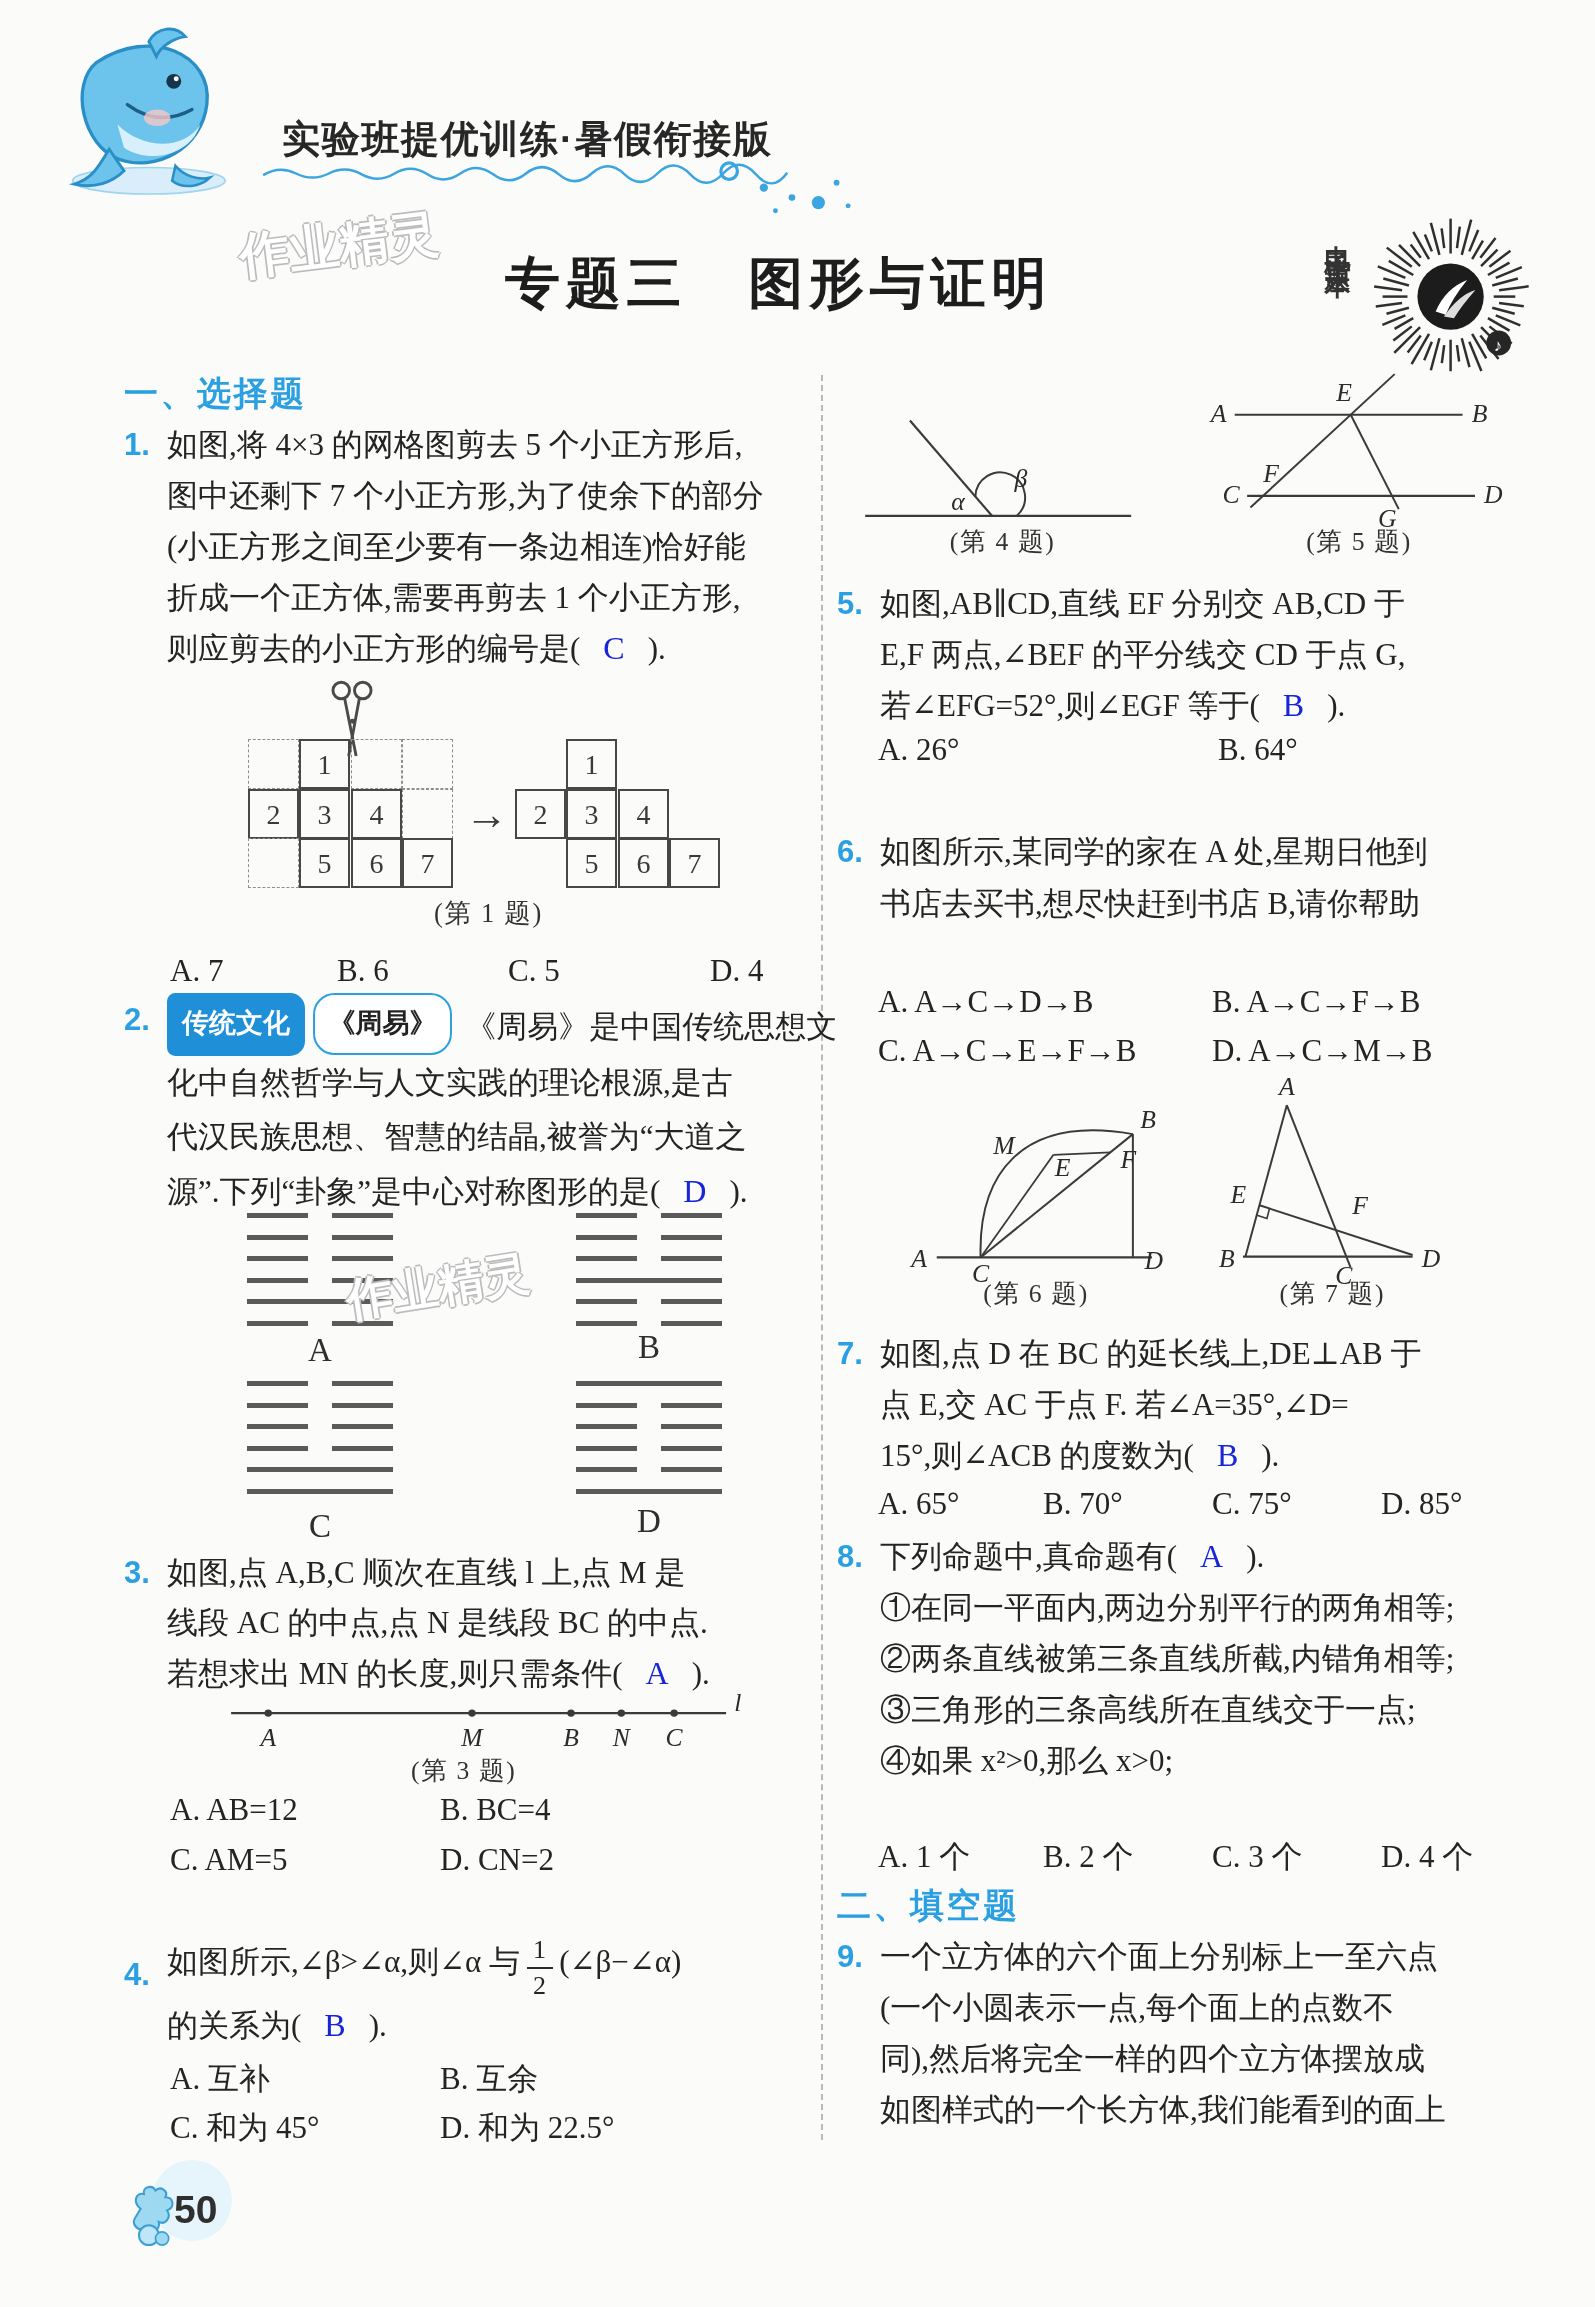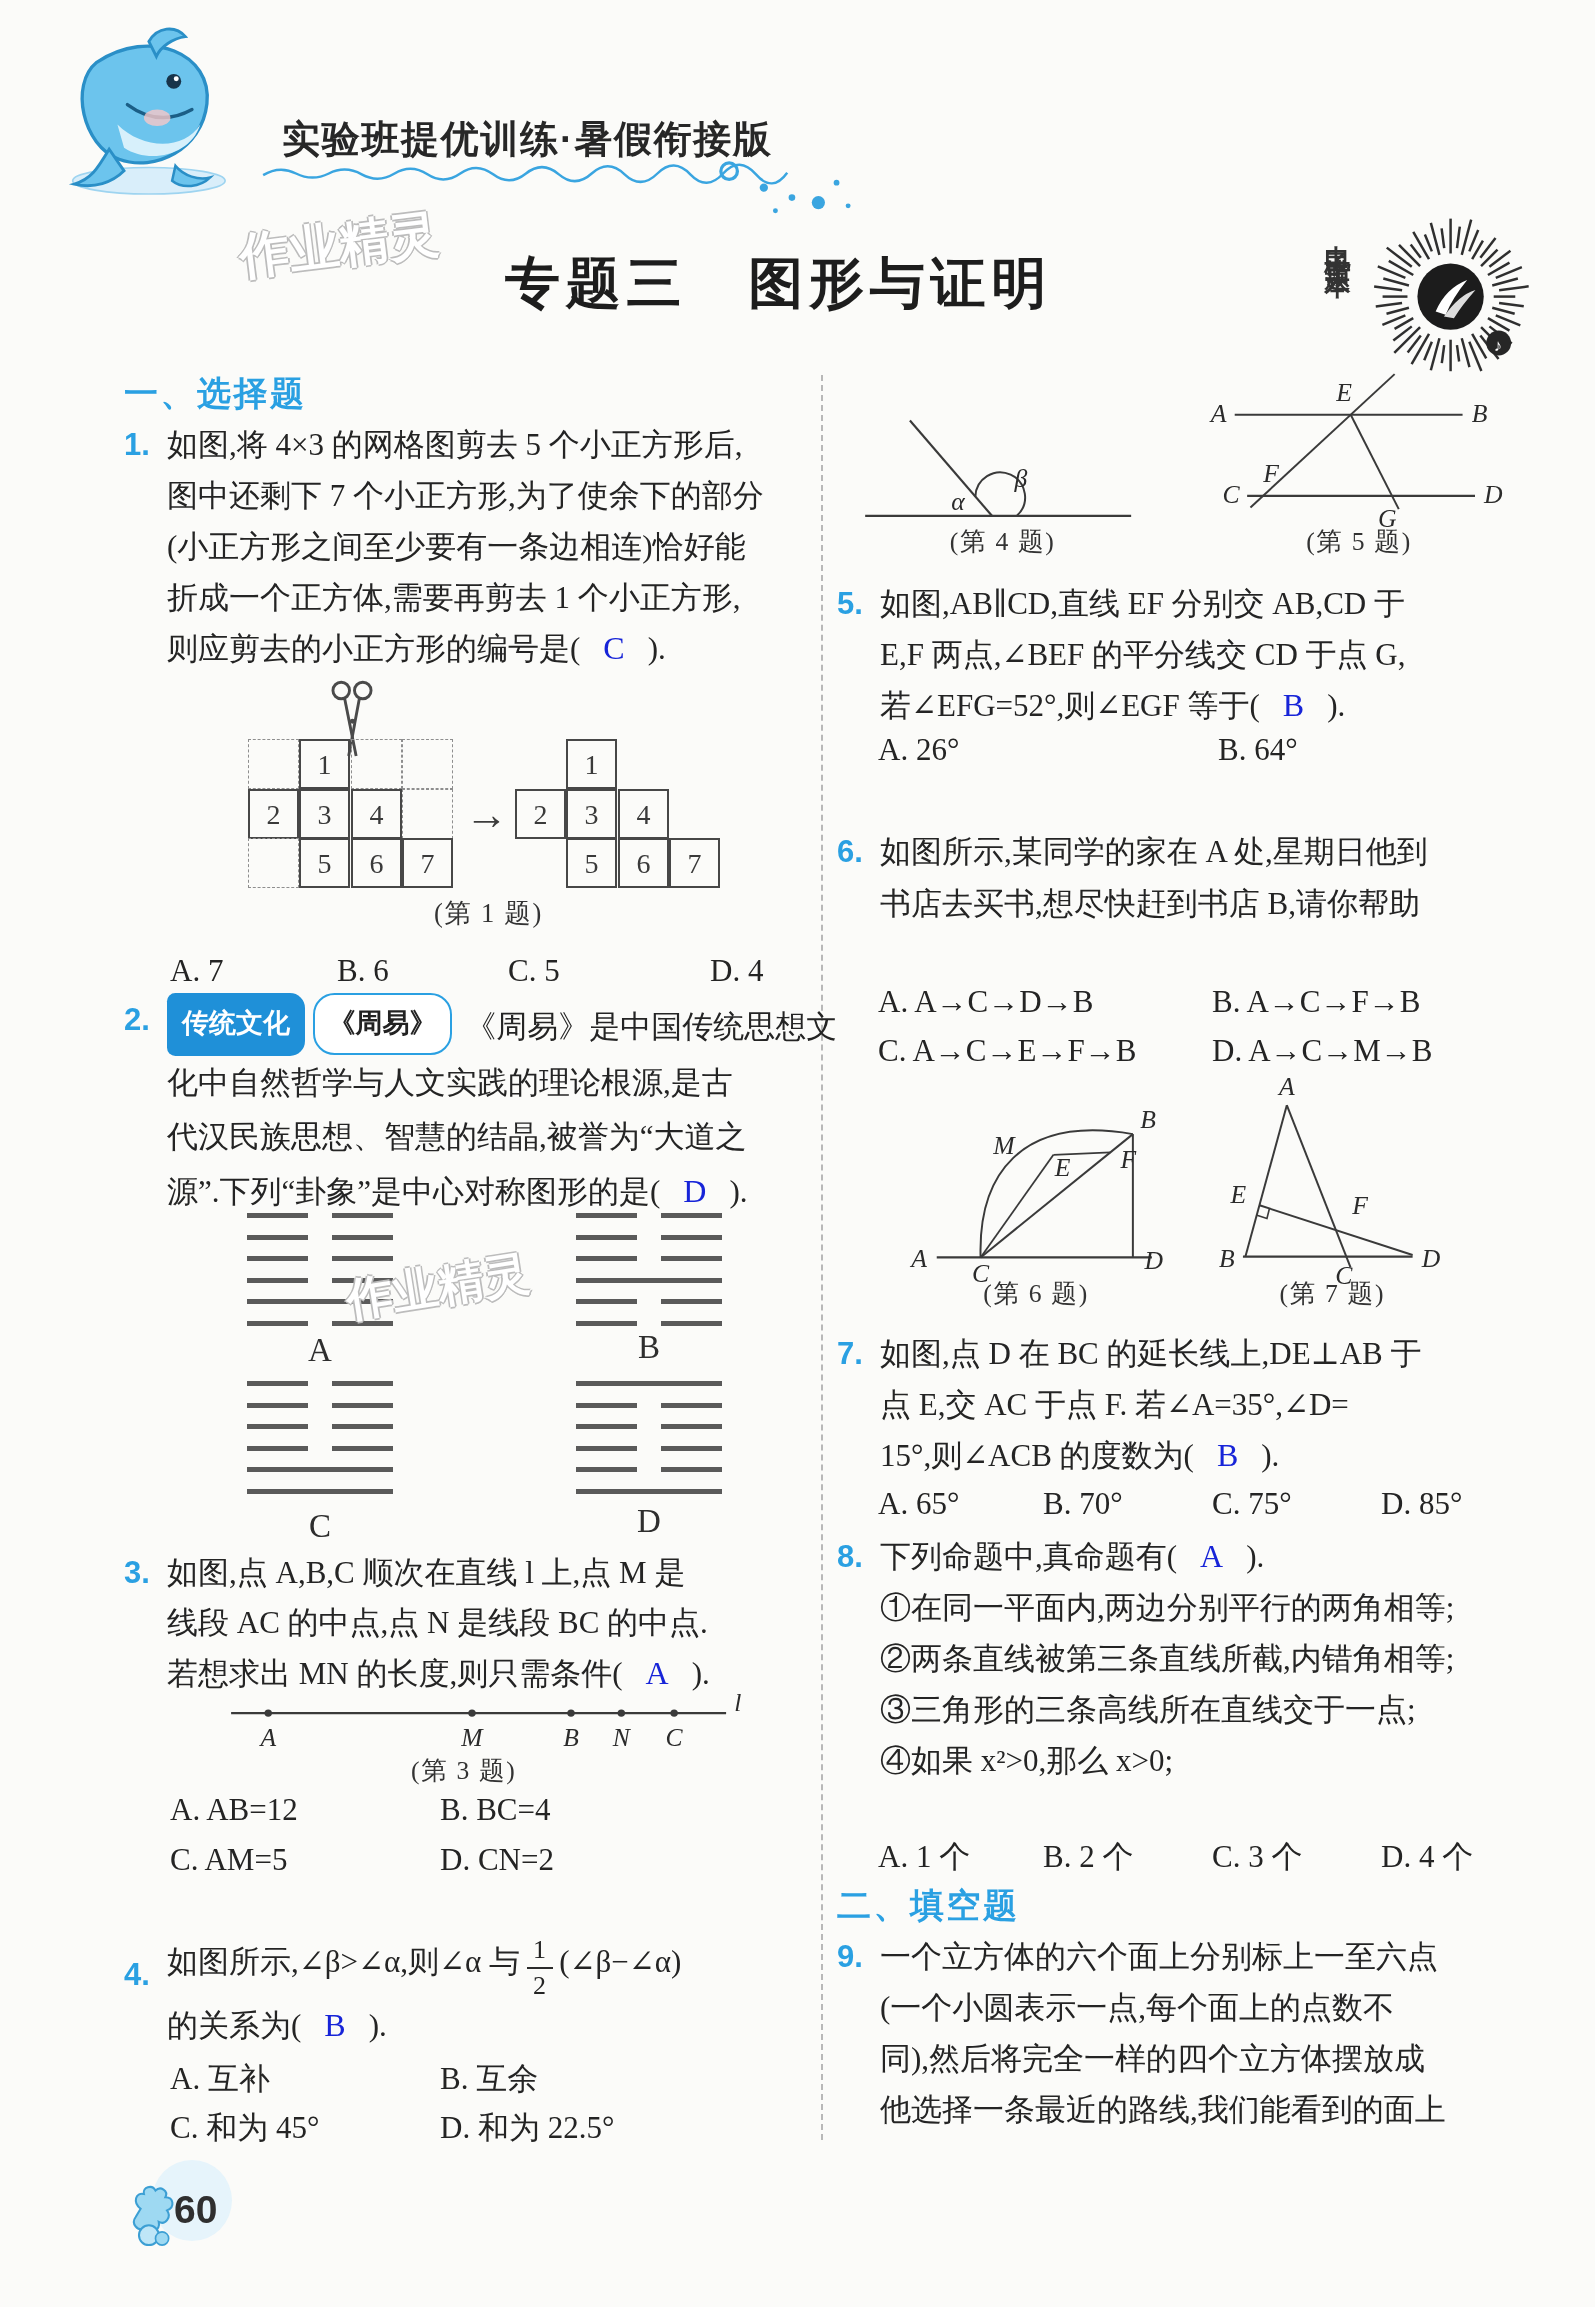--- a/index.html
+++ b/index.html
@@ -361,21 +361,21 @@
     <span class="opt" style="left:46px">C. 和为 45°</span>
     <span class="opt" style="left:316px">D. 和为 22.5°</span>
   </div>
 
   <div class="abs" id="page-blob"></div>
   <svg class="abs" style="left:124px;top:2184px" width="58" height="66" viewBox="0 0 70 80">
     <path d="M20,30 C10,22 14,10 24,12 C22,4 34,0 38,8 C44,2 54,8 50,16 C60,16 62,28 52,32 C58,40 50,50 42,46 C44,56 32,62 26,54 C16,58 8,48 14,40 Z" fill="#9ed9f2" stroke="#3c9fd4" stroke-width="2.5"></path>
     <circle cx="30" cy="62" r="12" fill="#bfe6f7" stroke="#3c9fd4" stroke-width="2.5"></circle>
     <circle cx="46" cy="66" r="8" fill="#9ed9f2" stroke="#3c9fd4" stroke-width="2"></circle>
   </svg>
-  <div class="abs" id="page-num">60</div>
+  <div class="abs" id="page-num">50</div>
 
   <svg class="abs" style="left:837px;top:369px" width="725" height="195" viewBox="0 0 875 235">
 
     <line x1="34" y1="177" x2="355" y2="177" stroke="#3a3a3a" stroke-width="2.6"></line>
     <line x1="187" y1="177" x2="88" y2="62" stroke="#3a3a3a" stroke-width="2.6"></line>
     <path d="M 217 177 A 30 30 0 1 0 167 154" fill="none" stroke="#3a3a3a" stroke-width="2.4"></path>
     <text class="figlab" x="146" y="170" text-anchor="middle">α</text>
     <text class="figlab" x="222" y="142" text-anchor="middle">β</text>
     <text class="figcap" x="200" y="218" text-anchor="middle">(第 4 题)</text>
 
@@ -472,17 +472,17 @@
     <span class="opt" style="left:375px">C. 3 个</span>
     <span class="opt" style="left:544px">D. 4 个</span>
   </div>
 
   <div class="abs sec" style="left:837px;top:1883px">二、填空题</div>
 
   <div class="abs qblock" style="left:837px;top:1931px">
     <div class="qline" style="line-height:51px"><span class="qnum">9.</span><span>一个立方体的六个面上分别标上一至六点</span></div>
     <div class="qline" style="line-height:51px">(一个小圆表示一点,每个面上的点数不</div>
     <div class="qline" style="line-height:51px">同),然后将完全一样的四个立方体摆放成</div>
-    <div class="qline" style="line-height:51px">他选择一条最近的路线,我们能看到的面上</div>
+    <div class="qline" style="line-height:51px">如图样式的一个长方体,我们能看到的面上</div>
   </div>
 
 </div>
 
 
 </body></html>

